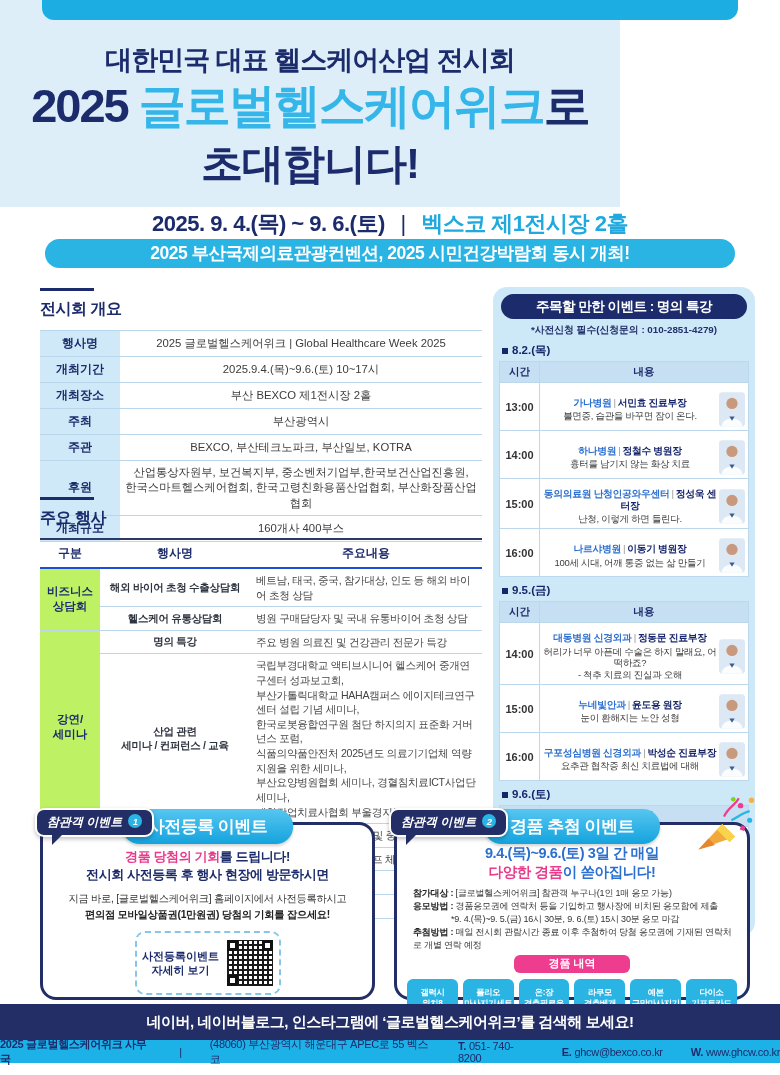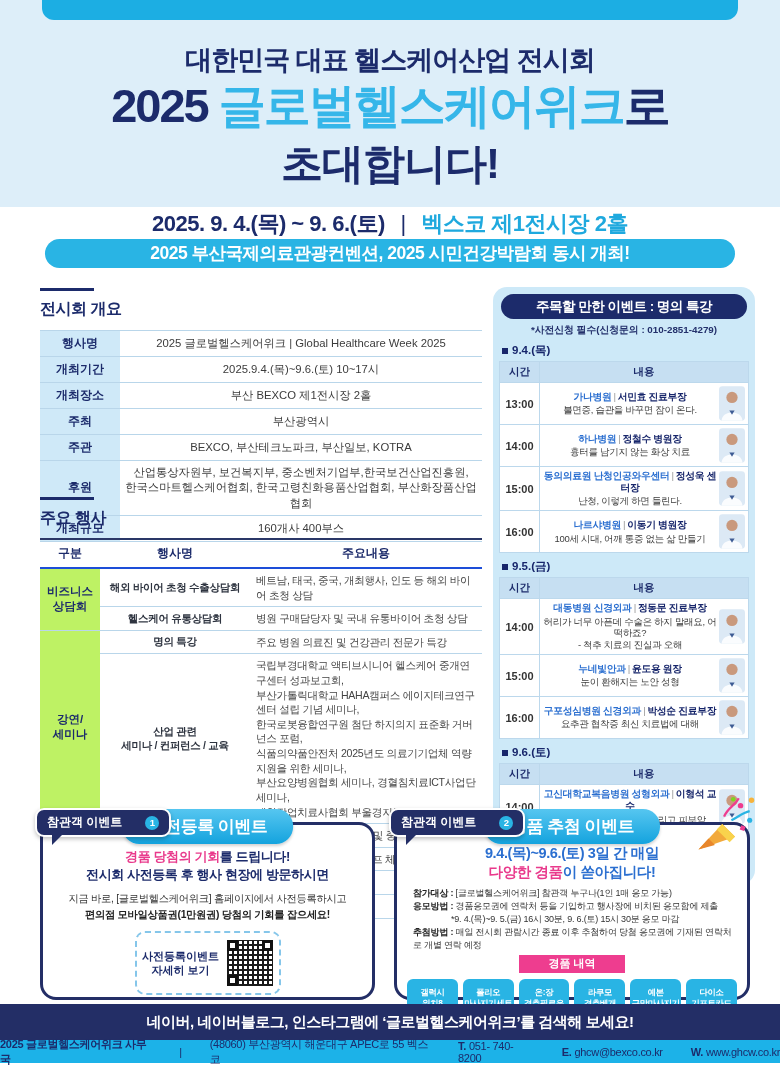--- a/index.html
+++ b/index.html
@@ -1,20 +1,20 @@
 <!DOCTYPE html>
 <html><head>
 <meta charset="utf-8">
 <style>
   * { margin:0; padding:0; box-sizing:border-box; }
   body { background:#888; font-family:"Liberation Sans","DejaVu Sans",sans-serif; }
   .poster { position:relative; width:780px; height:1075px; background:#fff; margin:0 auto; overflow:hidden; }
 
   
-  .hero { position:absolute; top:0; left:0; width:780px; height:207px; background:#DDEEF9; }
+  .hero { position:absolute; top:0; left:0; width:620px; height:207px; background:#DDEEF9; }
   .top-bar { position:absolute; top:0; left:42px; width:696px; height:20px; background:#1CAEE3; border-radius:0 0 12px 12px; }
   .hero-note { position:absolute; top:42px; width:100%; text-align:center; font-size:27px; font-weight:800; color:#1C2B6B; letter-spacing:-1px; }
   .hero-title { position:absolute; top:81px; width:100%; text-align:center; font-size:47px; font-weight:800; letter-spacing:-2px; line-height:1.05; }
   .hero-title .navy, .hero-title2 { color:#1C2B6B; }
   .hero-title .sky { color:#35B6E9; }
   .hero-title2 { position:absolute; top:136px; width:100%; text-align:center; font-size:42px; font-weight:800; letter-spacing:-1px; }
 
   .date-row { position:absolute; top:209px; width:100%; text-align:center; font-size:22px; font-weight:800; letter-spacing:-0.5px; color:#1C2B6B; }
   .date-row .bar { margin:0 10px; font-weight:400; color:#1C2B6B; }
   .date-row .v { color:#1FA9DE; }
@@ -48,51 +48,51 @@
   .hl-pill { height:25px; margin:0 2px; background:#1C2B6B; border-radius:13px; color:#fff; font-size:13.5px; font-weight:800; text-align:center; line-height:25px; letter-spacing:-0.5px; }
   .hl-note { margin-top:5px; text-align:center; font-size:9.8px; font-weight:700; color:#23306B; }
   .day-label { display:flex; align-items:center; margin:6px 0 3px 3px; font-size:11.5px; font-weight:800; color:#17266B; }
   .day-label .sq { width:6px; height:6px; background:#17266B; margin-right:4px; }
   .hl-table { width:100%; border-collapse:collapse; background:#fff; }
   .hl-table th, .hl-table td { border:1px solid #BCD8EC; }
   .hl-table th { background:#C6DFF2; color:#1C2B6B; font-size:10.5px; font-weight:800; padding:3px; }
   .hl-table th.t { width:40px; }
   .hl-table .time { text-align:center; font-size:11px; font-weight:600; color:#333; }
   .hl-table .cont { padding:3px 3px; }
-  .cflex { display:flex; align-items:center; }
+  .cflex { display:flex; align-items:center;margin-top:6px; }
   .ctxt { flex:1; text-align:center; min-width:0; }
   .l1 { font-size:9.8px; font-weight:800; letter-spacing:-0.3px; line-height:1.25; }
   .hosp { color:#2B6FD0; } .doct { color:#17266B; }
   .pipe { color:#999; font-weight:400; margin:0 2px; }
   .cdesc { font-size:9.5px; color:#3C3C3C; line-height:1.25; margin-top:1px; white-space:pre-line; letter-spacing:-0.3px; }
   .avatar { flex:0 0 26px; margin-left:2px; } .avatar svg { display:block; }
   .h2 .cont, .h2 .time { height:36px; } .h3 .cont, .h3 .time { height:46px; }
 
   
   .evt-box { position:absolute; top:822px; height:178px; background:#fff; border:3px solid #232E66; border-radius:16px; }
   .box1 { left:40px; width:335px; } .box2 { left:394px; width:356px; }
-  .evt-tag { position:absolute; top:-17px; left:-8px; z-index:4; display:flex; align-items:center; gap:23px; background:#232E66; border:2px solid #fff; border-radius:9px; padding:4px 10px; color:#fff; font-size:12px; font-weight:800; box-shadow:0 2px 4px rgba(0,0,0,.25); }
+  .evt-tag { position:absolute; top:-17px; left:-8px; z-index:4; display:flex; gap:6px; background:#232E66; border:2px solid #fff; border-radius:9px; padding:4px 10px; color:#fff; font-size:12px; font-weight:800; box-shadow:0 2px 4px rgba(0,0,0,.25);font-style:italic; }
   .evt-tag::after { content:""; position:absolute; left:15px; bottom:-10px; border:6px solid transparent; border-top-color:#232E66; border-left-color:#232E66; }
   .tag-num { width:14px; height:14px; border-radius:50%; background:#29B4E4; color:#fff; font-size:9.5px; font-weight:800; display:flex; align-items:center; justify-content:center; }
   .evt-title { position:absolute; top:-16px; left:50%; transform:translateX(-50%); z-index:3; padding:6px 26px; background:linear-gradient(180deg,#56C6F0,#14A3DE); border-radius:17px; color:#fff; font-size:17px; font-weight:800; white-space:nowrap; letter-spacing:-0.5px; box-shadow:0 2px 3px rgba(0,0,0,.18); }
   .pink { color:#E93A8C; }
   .b1-head { margin-top:23px; text-align:center; font-size:13px; font-weight:800; color:#1C2B6B; line-height:1.4; letter-spacing:-0.4px; }
   .b1-sub { margin-top:7px; text-align:center; font-size:10.3px; color:#333; line-height:1.5; letter-spacing:-0.3px; }
   .b1-sub .bold2 { font-weight:800; color:#222; }
   .qr-row { display:flex; justify-content:center; gap:14px; margin-top:9px; }
   .qr-card { width:146px; height:64px; border:2px dashed #85C6EA; border-radius:10px; display:flex; align-items:center; justify-content:center; gap:8px; }
   .qr-label { font-size:11px; font-weight:800; color:#1C2B6B; white-space:pre-line; text-align:center; line-height:1.3; }
   .qr { position:relative; width:46px; height:46px; background:repeating-linear-gradient(0deg,#1a1a1a 0 2px,transparent 2px 5px),repeating-linear-gradient(90deg,#1a1a1a 0 2px,#fff 2px 5px); }
   .qr i { position:absolute; width:11px; height:11px; background:#fff; border:3px solid #111; }
   .qr i:nth-child(1){top:0;left:0} .qr i:nth-child(2){top:0;right:0} .qr i:nth-child(3){bottom:0;left:0}
   .b2-head { margin-top:19px; text-align:center; font-size:14.5px; font-weight:800; color:#2B6FD0; line-height:1.3; letter-spacing:-0.4px; }
   .b2-details { margin:5px 10px 0 16px; font-size:9px; color:#333; line-height:1.45; letter-spacing:-0.2px; }
   .b2-details .dl { font-weight:800; color:#222; }
   .b2-details .indent { padding-left:38px; }
-  .b2-pill { width:106px; height:18px; margin:3px auto 0; background:#EE3D8F; border-radius:0; color:#fff; font-size:11px; font-weight:800; display:flex; align-items:center; justify-content:center; }
+  .b2-pill { width:116px; height:18px; margin:3px auto 0; background:#EE3D8F; border-radius:6px; color:#fff; font-size:11px; font-weight:800; display:flex; align-items:center; justify-content:center; }
   .prize-row { display:flex; gap:5px; margin:6px 10px 0; }
   .prize { flex:1; height:38px; background:#29B4E4; border-radius:6px; color:#fff; font-size:8.3px; font-weight:800; letter-spacing:-0.3px; display:flex; align-items:center; justify-content:center; text-align:center; white-space:pre-line; line-height:1.3; }
   .popper { position:absolute; top:-34px; right:-10px; z-index:2; }
 
   
   .search-band { position:absolute; top:1004px; left:0; width:780px; height:36px; background:#232E66; display:flex; align-items:center; justify-content:center; color:#fff; font-size:15px; font-weight:800; letter-spacing:-0.5px; }
   .footer-band { position:absolute; top:1040px; left:0; width:780px; height:23px; background:#1CB2E8; display:flex; align-items:center; justify-content:center; gap:28px; color:#1C2B6B; font-size:11px; letter-spacing:-0.3px; }
   .fb-office { font-weight:800; } .fb-label { font-weight:800; margin-right:3px; }
   .pre { white-space:pre-line; }
 </style>
@@ -160,21 +160,21 @@
           <th>구분</th>
           <th>행사명</th>
           <th>주요내용</th>
         </tr>
       </thead>
       <tbody>
         <tr>
             <td class="cat" rowspan="2">비즈니스
 상담회</td>
             <td class="nm">해외 바이어 초청 수출상담회</td>
-            <td class="ds">베트남, 태국, 중국, 개최행사, 인도 등 해외 바이어 초청 상담</td>
+            <td class="ds">베트남, 태국, 중국, 참가대상, 인도 등 해외 바이어 초청 상담</td>
           </tr>
         <tr>
             <td class="nm">헬스케어 유통상담회</td>
             <td class="ds">병원 구매담당자 및 국내 유통바이어 초청 상담</td>
           </tr>
         <tr>
             <td class="cat" rowspan="2">강연/
 세미나</td>
             <td class="nm">명의 특강</td>
             <td class="ds">주요 병원 의료진 및 건강관리 전문가 특강</td>
@@ -211,21 +211,21 @@
       </tbody>
     </table>
   </section>
 
   <aside class="hl-panel">
     <div class="hl-pill">주목할 만한 이벤트 : 명의 특강</div>
     <div class="hl-note">*사전신청 필수(신청문의 : 010-2851-4279)</div>
 
     <div class="day-label">
         <span class="sq"></span>
-        <span>9.4.(목)</span>
+        <span>8.2.(목)</span>
       </div>
     <table class="hl-table">
       <thead>
           <tr>
             <th class="t">시간</th>
             <th>내용</th>
           </tr>
         </thead>
       <tbody>
         <tr class="h2">

